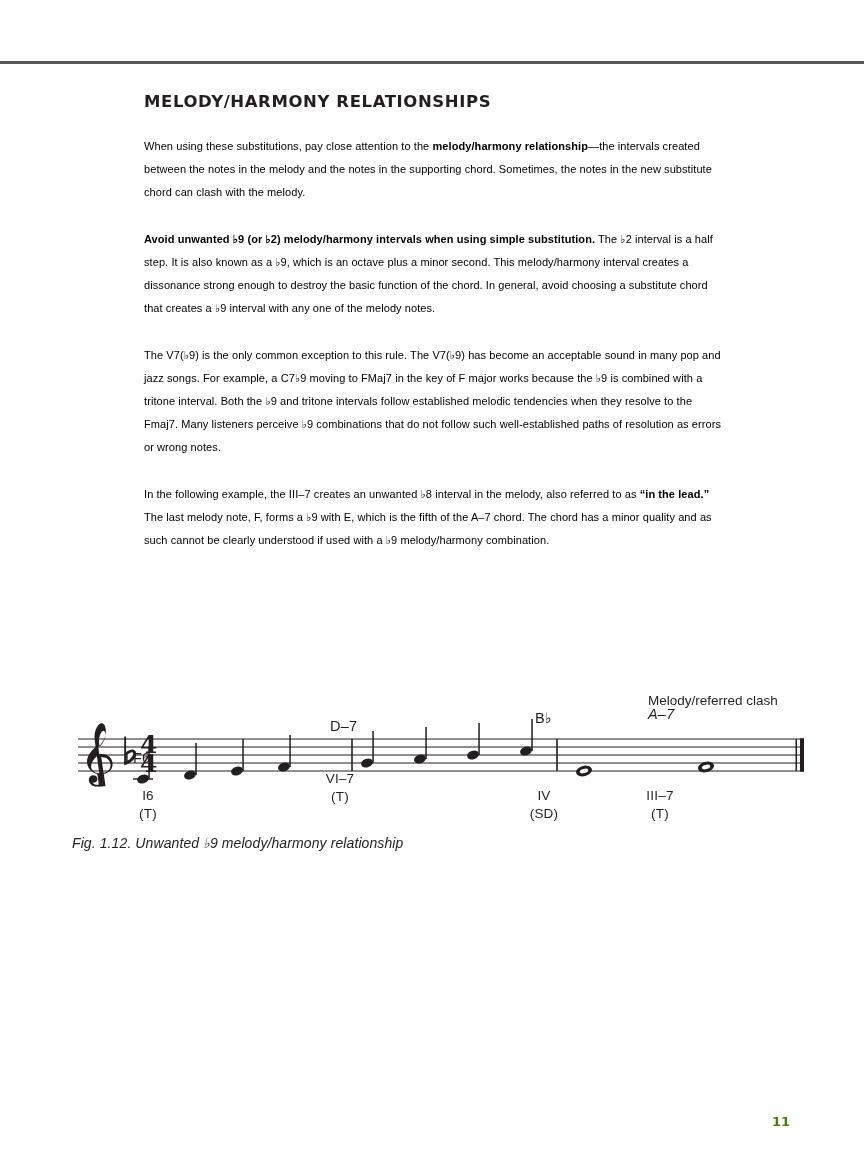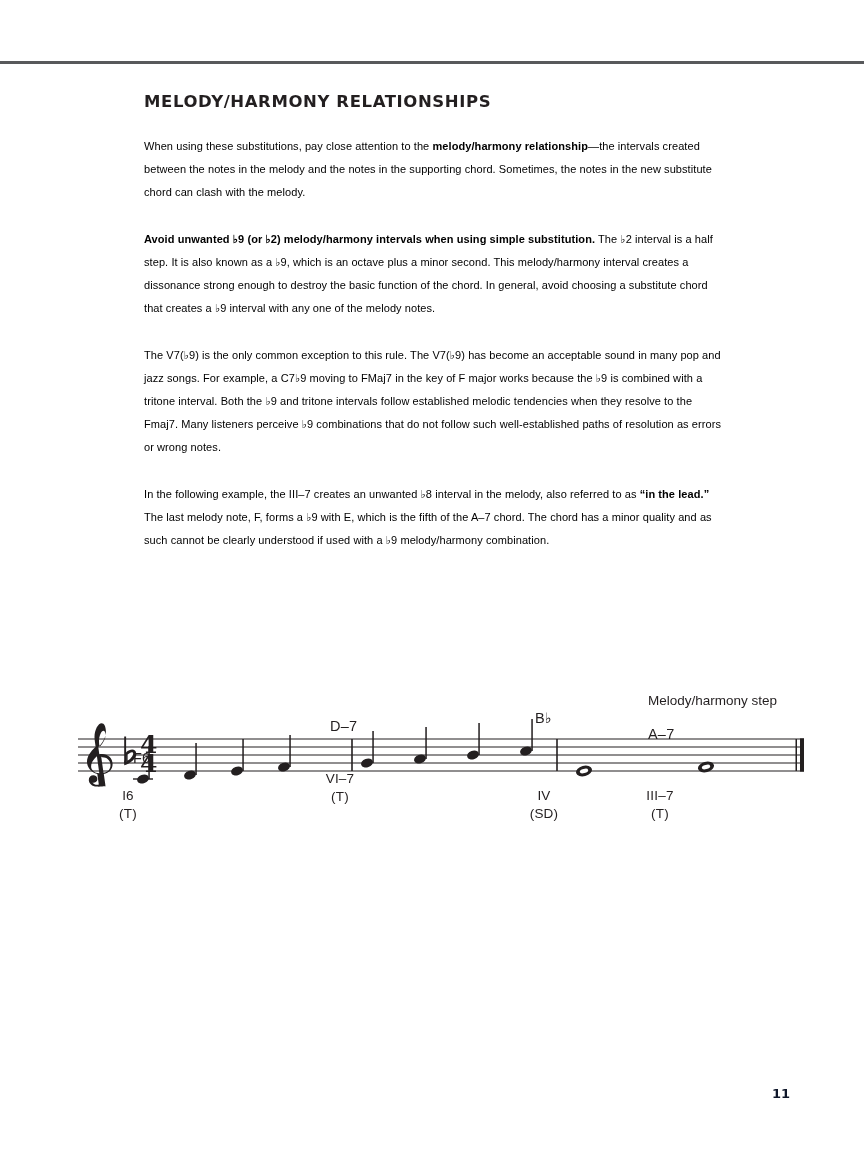--- a/index.html
+++ b/index.html
@@ -108,25 +108,25 @@
     top: 145px;
     font-size: 14px;
     font-style: italic;
     color: #231f20;
     letter-spacing: 0.1px;
   }
 
   .page-number {
     position: absolute;
     right: 74px;
-    top: 1086px;
+    top: 1114px;
     font-family: "DejaVu Sans", sans-serif;
     font-size: 13px;
     font-weight: 700;
-    color: #0f172a;
+    color: #4d7c0f;
   }
 </style>
 </head>
 <body>
 
 <div class="page">
 
   <div class="top-rule"></div>
 
   <div class="content">
@@ -141,26 +141,26 @@
     <p class="body"><b>Avoid unwanted ♭9 (or ♭2) melody/harmony intervals when using simple substitution.</b><span> The ♭2 interval is a half step. It is also known as a ♭9, which is an octave plus a minor second. This melody/harmony interval creates a dissonance strong enough to destroy the basic function of the chord. In general, avoid choosing a substitute chord that creates a ♭9 interval with any one of the melody notes.</span></p>
 
     <p class="body">The V7(♭9) is the only common exception to this rule. The V7(♭9) has become an acceptable sound in many pop and jazz songs. For example, a C7♭9 moving to FMaj7 in the key of F major works because the ♭9 is combined with a tritone interval. Both the ♭9 and tritone intervals follow established melodic tendencies when they resolve to the Fmaj7. Many listeners perceive ♭9 combinations that do not follow such well-established paths of resolution as errors or wrong notes.</p>
 
     <p class="body"><span>In the following example, the III–7 creates an unwanted ♭8 interval in the melody, also referred to as </span><b>“in the lead.”</b><span> The last melody note, F, forms a ♭9 with E, which is the fifth of the A–7 chord. The chord has a minor quality and as such cannot be clearly understood if used with a ♭9 melody/harmony combination.</span></p>
 
   </div>
 
   <div class="figure">
 
-    <div class="clash-note" style="left:576px; top:3px;">Melody/harmony step</div>
+    <div class="clash-note" style="left:576px; top:3px;">Melody/referred clash</div>
 
     <div class="chord-sym" style="left:61px;  top:20px;margin-top:40px;">F6</div>
     <div class="chord-sym" style="left:258px; top:28px;">D–7</div>
     <div class="chord-sym" style="left:463px; top:20px;">B♭</div>
-    <div class="chord-sym" style="left:576px; top:36px;">A–7</div>
+    <div class="chord-sym" style="left:576px; top:16px;font-style:italic;">A–7</div>
 
     <div class="notation">
       <svg width="740" height="135" viewBox="0 0 740 135" xmlns="http://www.w3.org/2000/svg">
 
         <g stroke="#231f20" stroke-width="1.2">
           <line x1="6" y1="49" x2="732" y2="49"></line>
           <line x1="6" y1="57" x2="732" y2="57"></line>
           <line x1="6" y1="65" x2="732" y2="65"></line>
           <line x1="6" y1="73" x2="732" y2="73"></line>
           <line x1="6" y1="81" x2="732" y2="81"></line>
@@ -254,34 +254,35 @@
         </g>
 
         <g>
           <ellipse cx="634" cy="77" rx="8.2" ry="5.2" fill="#231f20" transform="rotate(-15 634 77)"></ellipse>
           <ellipse cx="634" cy="77" rx="4.3" ry="2.1" fill="#ffffff" transform="rotate(-15 634 77)"></ellipse>
         </g>
 
       </svg>
     </div>
 
-    <div class="analysis" style="left:36px; top:98px; width:40px;">
+    <div class="analysis" style="left:56px; top:98px; width:40px;">
       <span class="fn">I6</span>
       <span class="tf">(T)</span>
     </div>
     <div class="analysis" style="left:246px; top:81px; width:44px;text-align:center;">
       <span class="fn">VI–7</span>
       <span class="tf">(T)</span>
     </div>
     <div class="analysis" style="left:450px; top:98px; width:44px;">
       <span class="fn">IV</span>
       <span class="tf">(SD)</span>
     </div>
     <div class="analysis" style="left:566px; top:98px; width:44px;">
       <span class="fn">III–7</span>
       <span class="tf">(T)</span>
     </div>
 
+    <div class="fig-caption">Fig. 1.12. Unwanted ♭9 melody/harmony relationship</div>
   </div>
 
   <div class="page-number">11</div>
 
 </div>
 
 </body></html>

